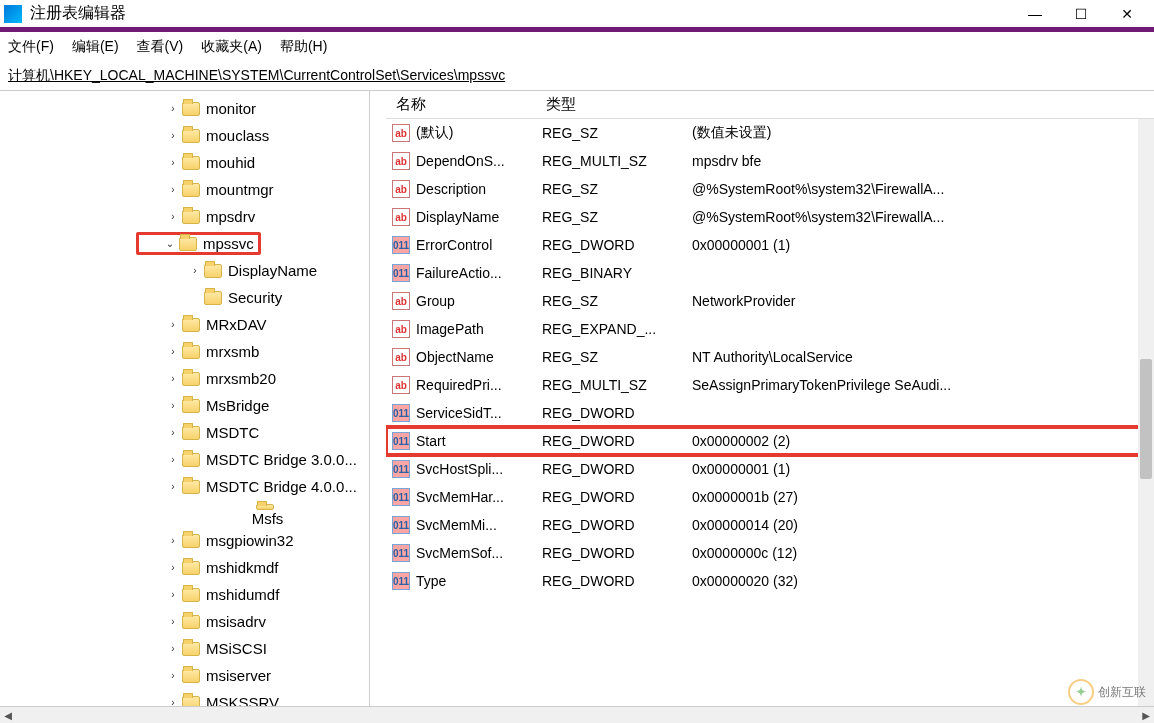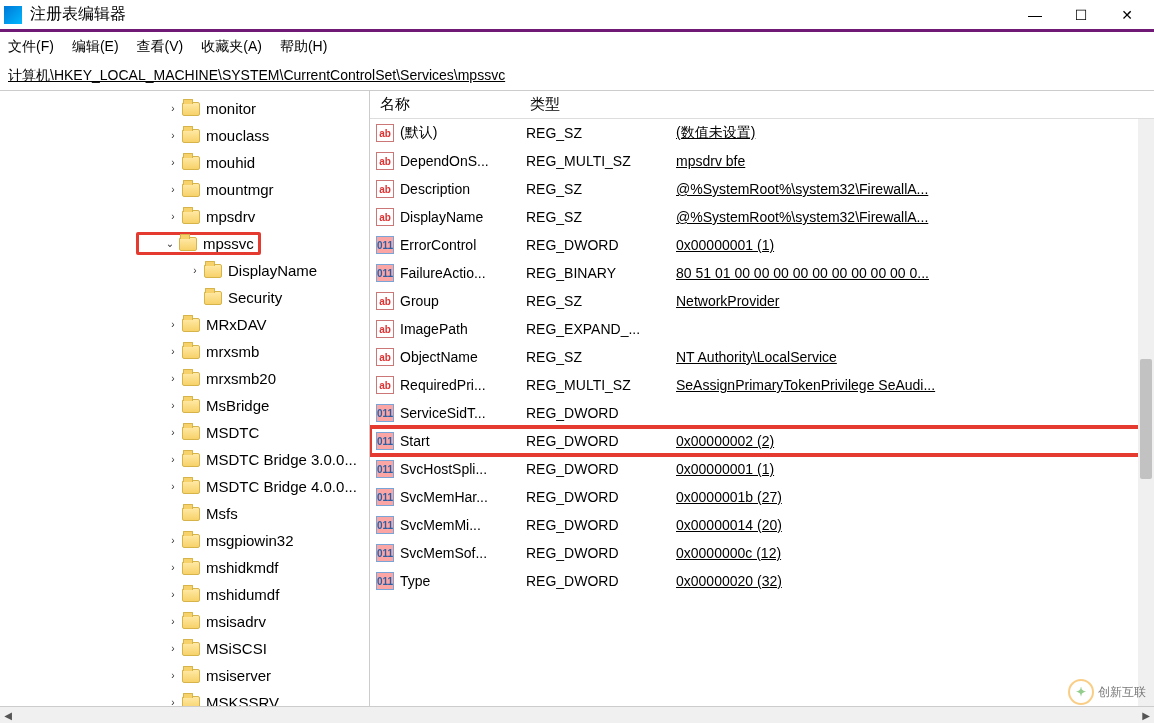--- a/index.html
+++ b/index.html
@@ -12,21 +12,21 @@
   height: 723px;
   overflow: hidden;
   position: relative;
   user-select: none;
 }
 .title-bar {
   height: 32px;
   display: flex;
   align-items: center;
   padding: 0 4px;
-  border-bottom: 3px solid #701a75;
+  border-bottom: 5px solid #701a75;
 }
 .title-bar .app-icon {
   width: 18px; height: 18px;
   background: linear-gradient(135deg,#0078d7,#00b7ff);
   margin-right: 8px;
   display: inline-block;
 }
 .title-bar .title { font-size: 16px; }
 .title-bar .spacer { flex: 1; }
 .title-bar .win-btn {
@@ -94,20 +94,21 @@
 .tree-label { font-size: 15px; }
 .highlight-box {
   border: 3px solid #e43a2f;
   border-radius: 2px;
   padding: 0 4px;
 }
 .list {
   flex: 1;
   position: relative;
   overflow: hidden;
+  margin-left: 16px;
 }
 .list-header {
   display: flex;
   height: 28px;
   align-items: center;
   border-bottom: 1px solid #ddd;
 }
 .list-header .col { padding: 0 10px; font-size: 15px; }
 .col-name { width: 150px; }
 .col-type { width: 150px; }
@@ -132,21 +133,21 @@
   color: #d33;
 }
 .val-icon.bin {
   background: #fca5a5;
   border: 1px solid #7aa3d6;
   color: #2b5fa3;
 }
 .list-row .cell { overflow: hidden; text-overflow: ellipsis; }
 .list-row .cell.col-name { width: 126px; }
 .list-row .cell.col-type { width: 150px; }
-.list-row .cell.col-data { flex: 1; text-decoration: underline; }
+.list-row .cell.col-data { flex: 1; }
 .row-highlight {
   outline: 4px solid #e43a2f;
   outline-offset: -2px;
 }
 .scroll-v {
   position: absolute;
   right: 0; top: 28px; bottom: 0;
   width: 16px;
   background: #f0f0f0;
 }
@@ -279,21 +280,21 @@
       <div class="tree-node" style="padding-left: 166px;">
         <span class="tree-arrow">›</span>
         <span class="tree-folder"></span>
         <span class="tree-label">MSDTC Bridge 3.0.0...</span>
       </div>
       <div class="tree-node" style="padding-left: 166px;">
         <span class="tree-arrow">›</span>
         <span class="tree-folder"></span>
         <span class="tree-label">MSDTC Bridge 4.0.0...</span>
       </div>
-      <div class="tree-node" style="padding-left: 166px;">
+      <div class="tree-node" style="padding-left: 166px; flex-direction: column;">
         <span class="tree-arrow"></span>
         <span class="tree-folder"></span>
         <span class="tree-label">Msfs</span>
       </div>
       <div class="tree-node" style="padding-left: 166px;">
         <span class="tree-arrow">›</span>
         <span class="tree-folder"></span>
         <span class="tree-label">msgpiowin32</span>
       </div>
       <div class="tree-node" style="padding-left: 166px;">
@@ -360,21 +361,20 @@
         <div class="list-row">
           <span class="val-icon bin">011</span>
           <span class="cell col-name">ErrorControl</span>
           <span class="cell col-type">REG_DWORD</span>
           <span class="cell col-data">0x00000001 (1)</span>
         </div>
         <div class="list-row">
           <span class="val-icon bin">011</span>
           <span class="cell col-name">FailureActio...</span>
           <span class="cell col-type">REG_BINARY</span>
-          <span class="cell col-data">80 51 01 00 00 00 00 00 00 00 00 00 0...</span>
         </div>
         <div class="list-row">
           <span class="val-icon sz">ab</span>
           <span class="cell col-name">Group</span>
           <span class="cell col-type">REG_SZ</span>
           <span class="cell col-data">NetworkProvider</span>
         </div>
         <div class="list-row">
           <span class="val-icon sz">ab</span>
           <span class="cell col-name">ImagePath</span>

